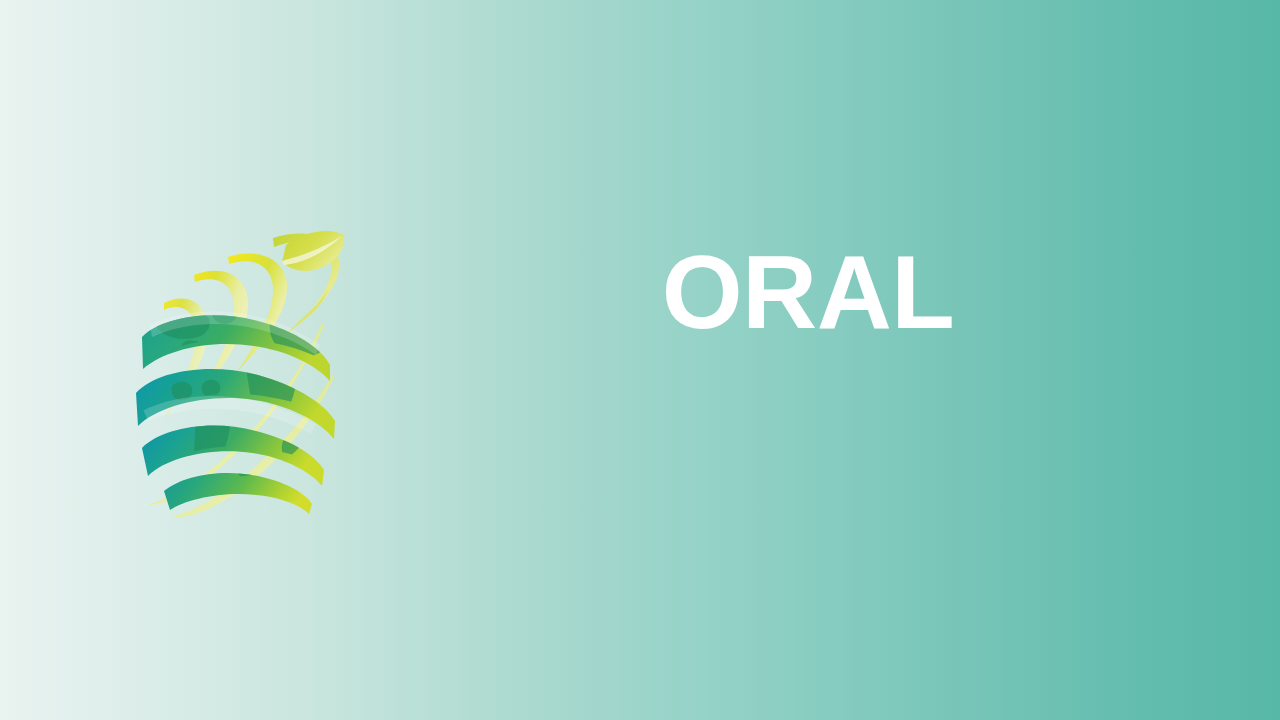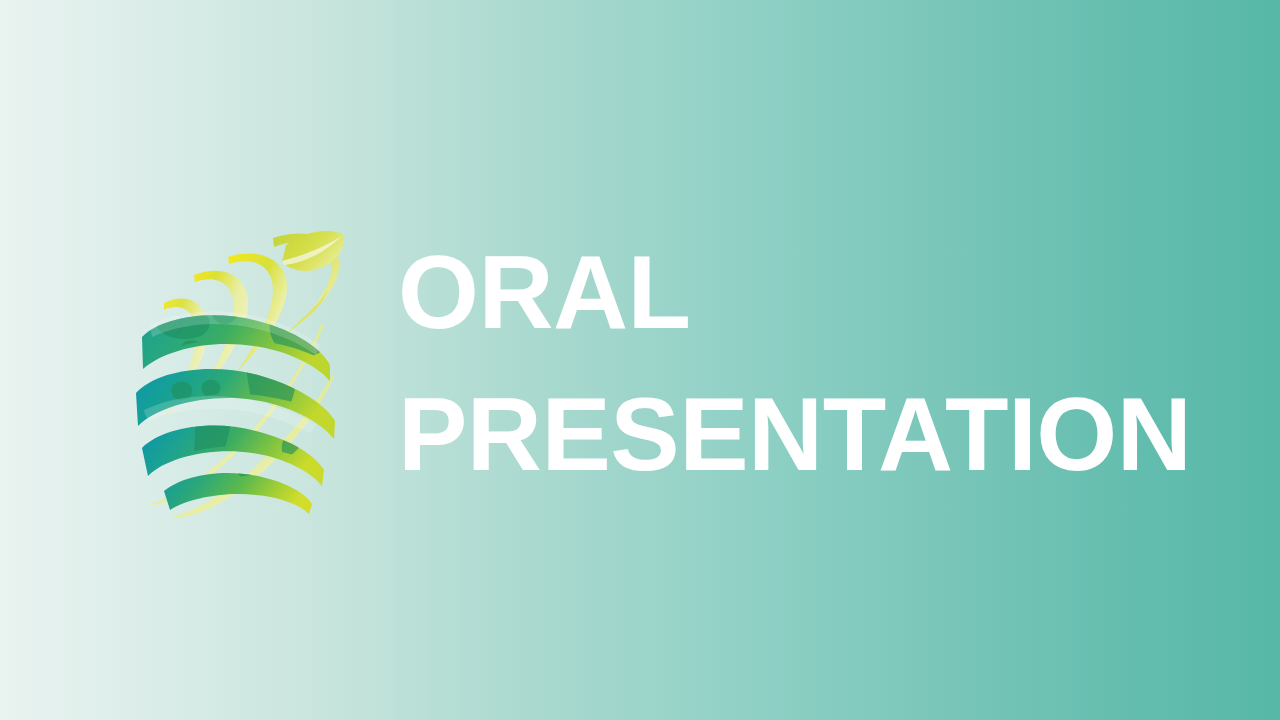--- a/index.html
+++ b/index.html
@@ -41,20 +41,21 @@
     width: 100%;
     height: 100%;
   }
 
   
   .title-block {
     position: absolute;
     left: 398px;
     top: 240px;
     width: 820px;
+    text-align: center;
   }
   .title-line {
     color: #ffffff;
     font-family: "Liberation Sans", sans-serif;
     font-weight: 700;
     font-size: 104px;
     line-height: 1.0;
     letter-spacing: -0.5px;
     white-space: nowrap;
     margin: 0;
@@ -219,16 +220,15 @@
 
       <g clip-path="url(#discClip)" opacity="0.18">
         <path d="M 60 120 C 110 96 180 104 230 140 L 226 150 C 178 116 110 110 62 132 Z" fill="#ffffff"></path>
         <path d="M 52 206 C 104 180 180 188 240 228 L 236 238 C 180 200 106 194 54 218 Z" fill="#ffffff"></path>
       </g>
     </svg>
   </div>
 
   <div class="title-block">
     <div class="title-line line-1">ORAL</div>
-    <div class="title-line line-2">PRESENTATION</div>
   </div>
 
 </div>
 
 </body></html>

